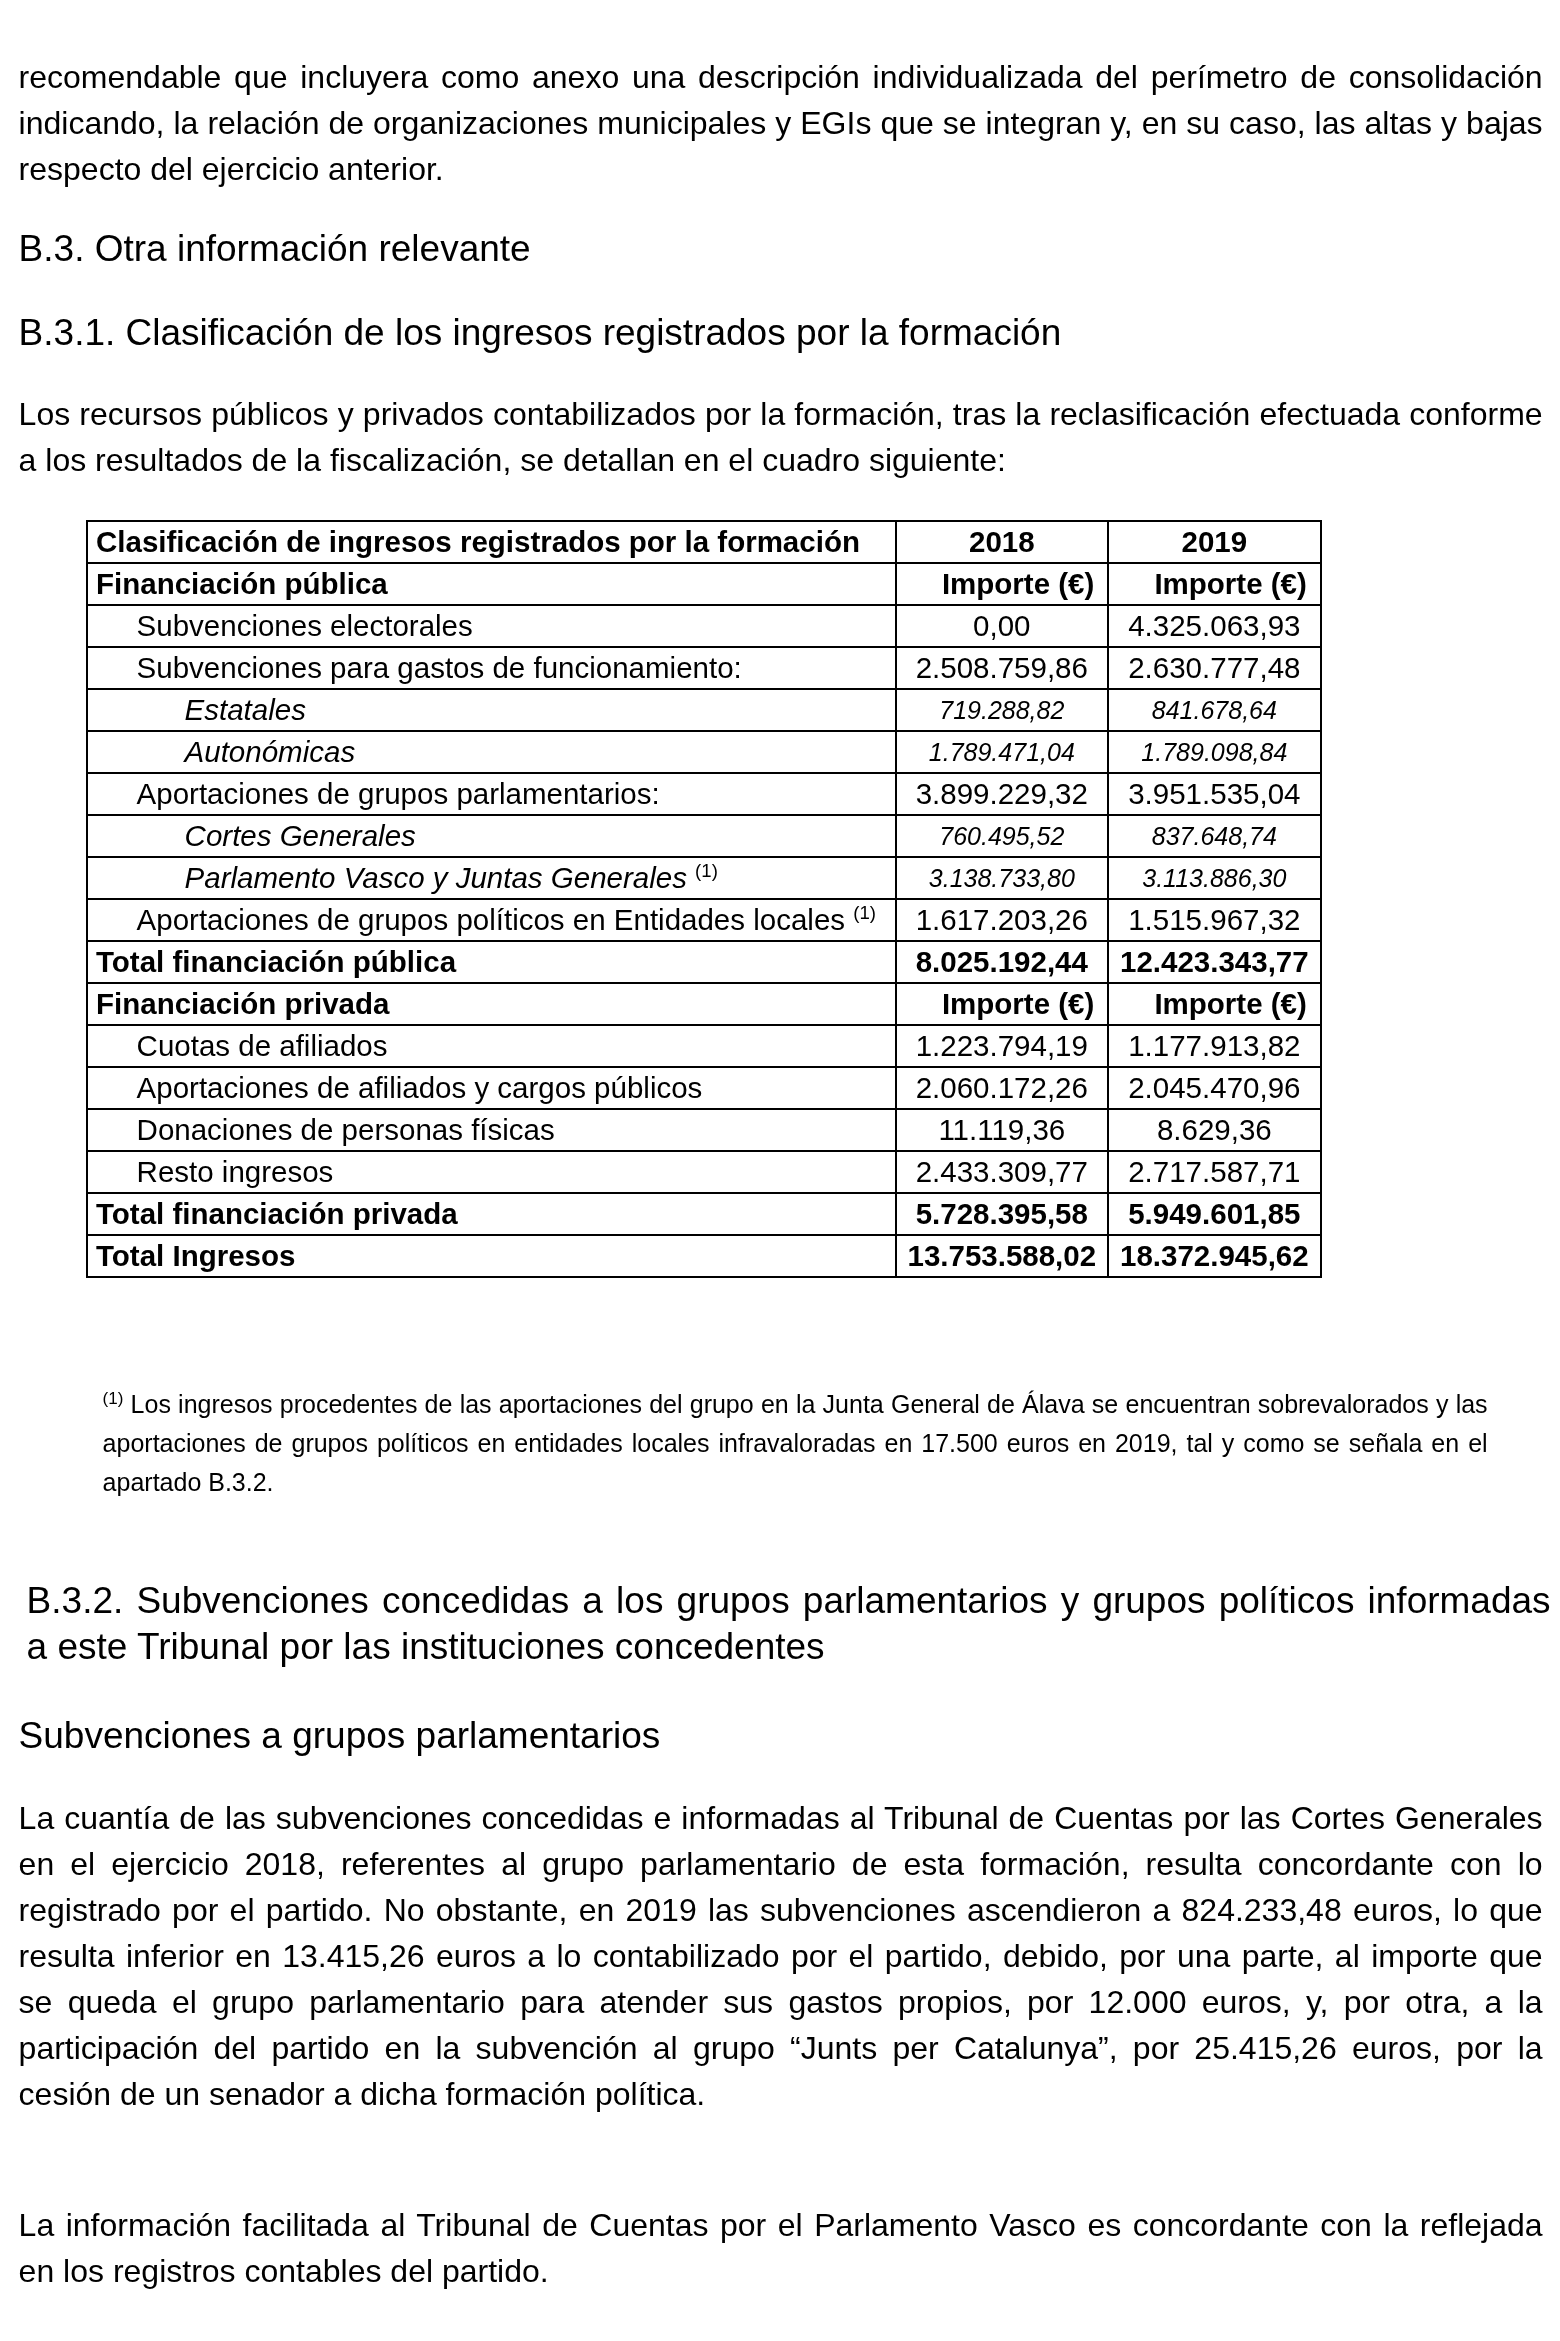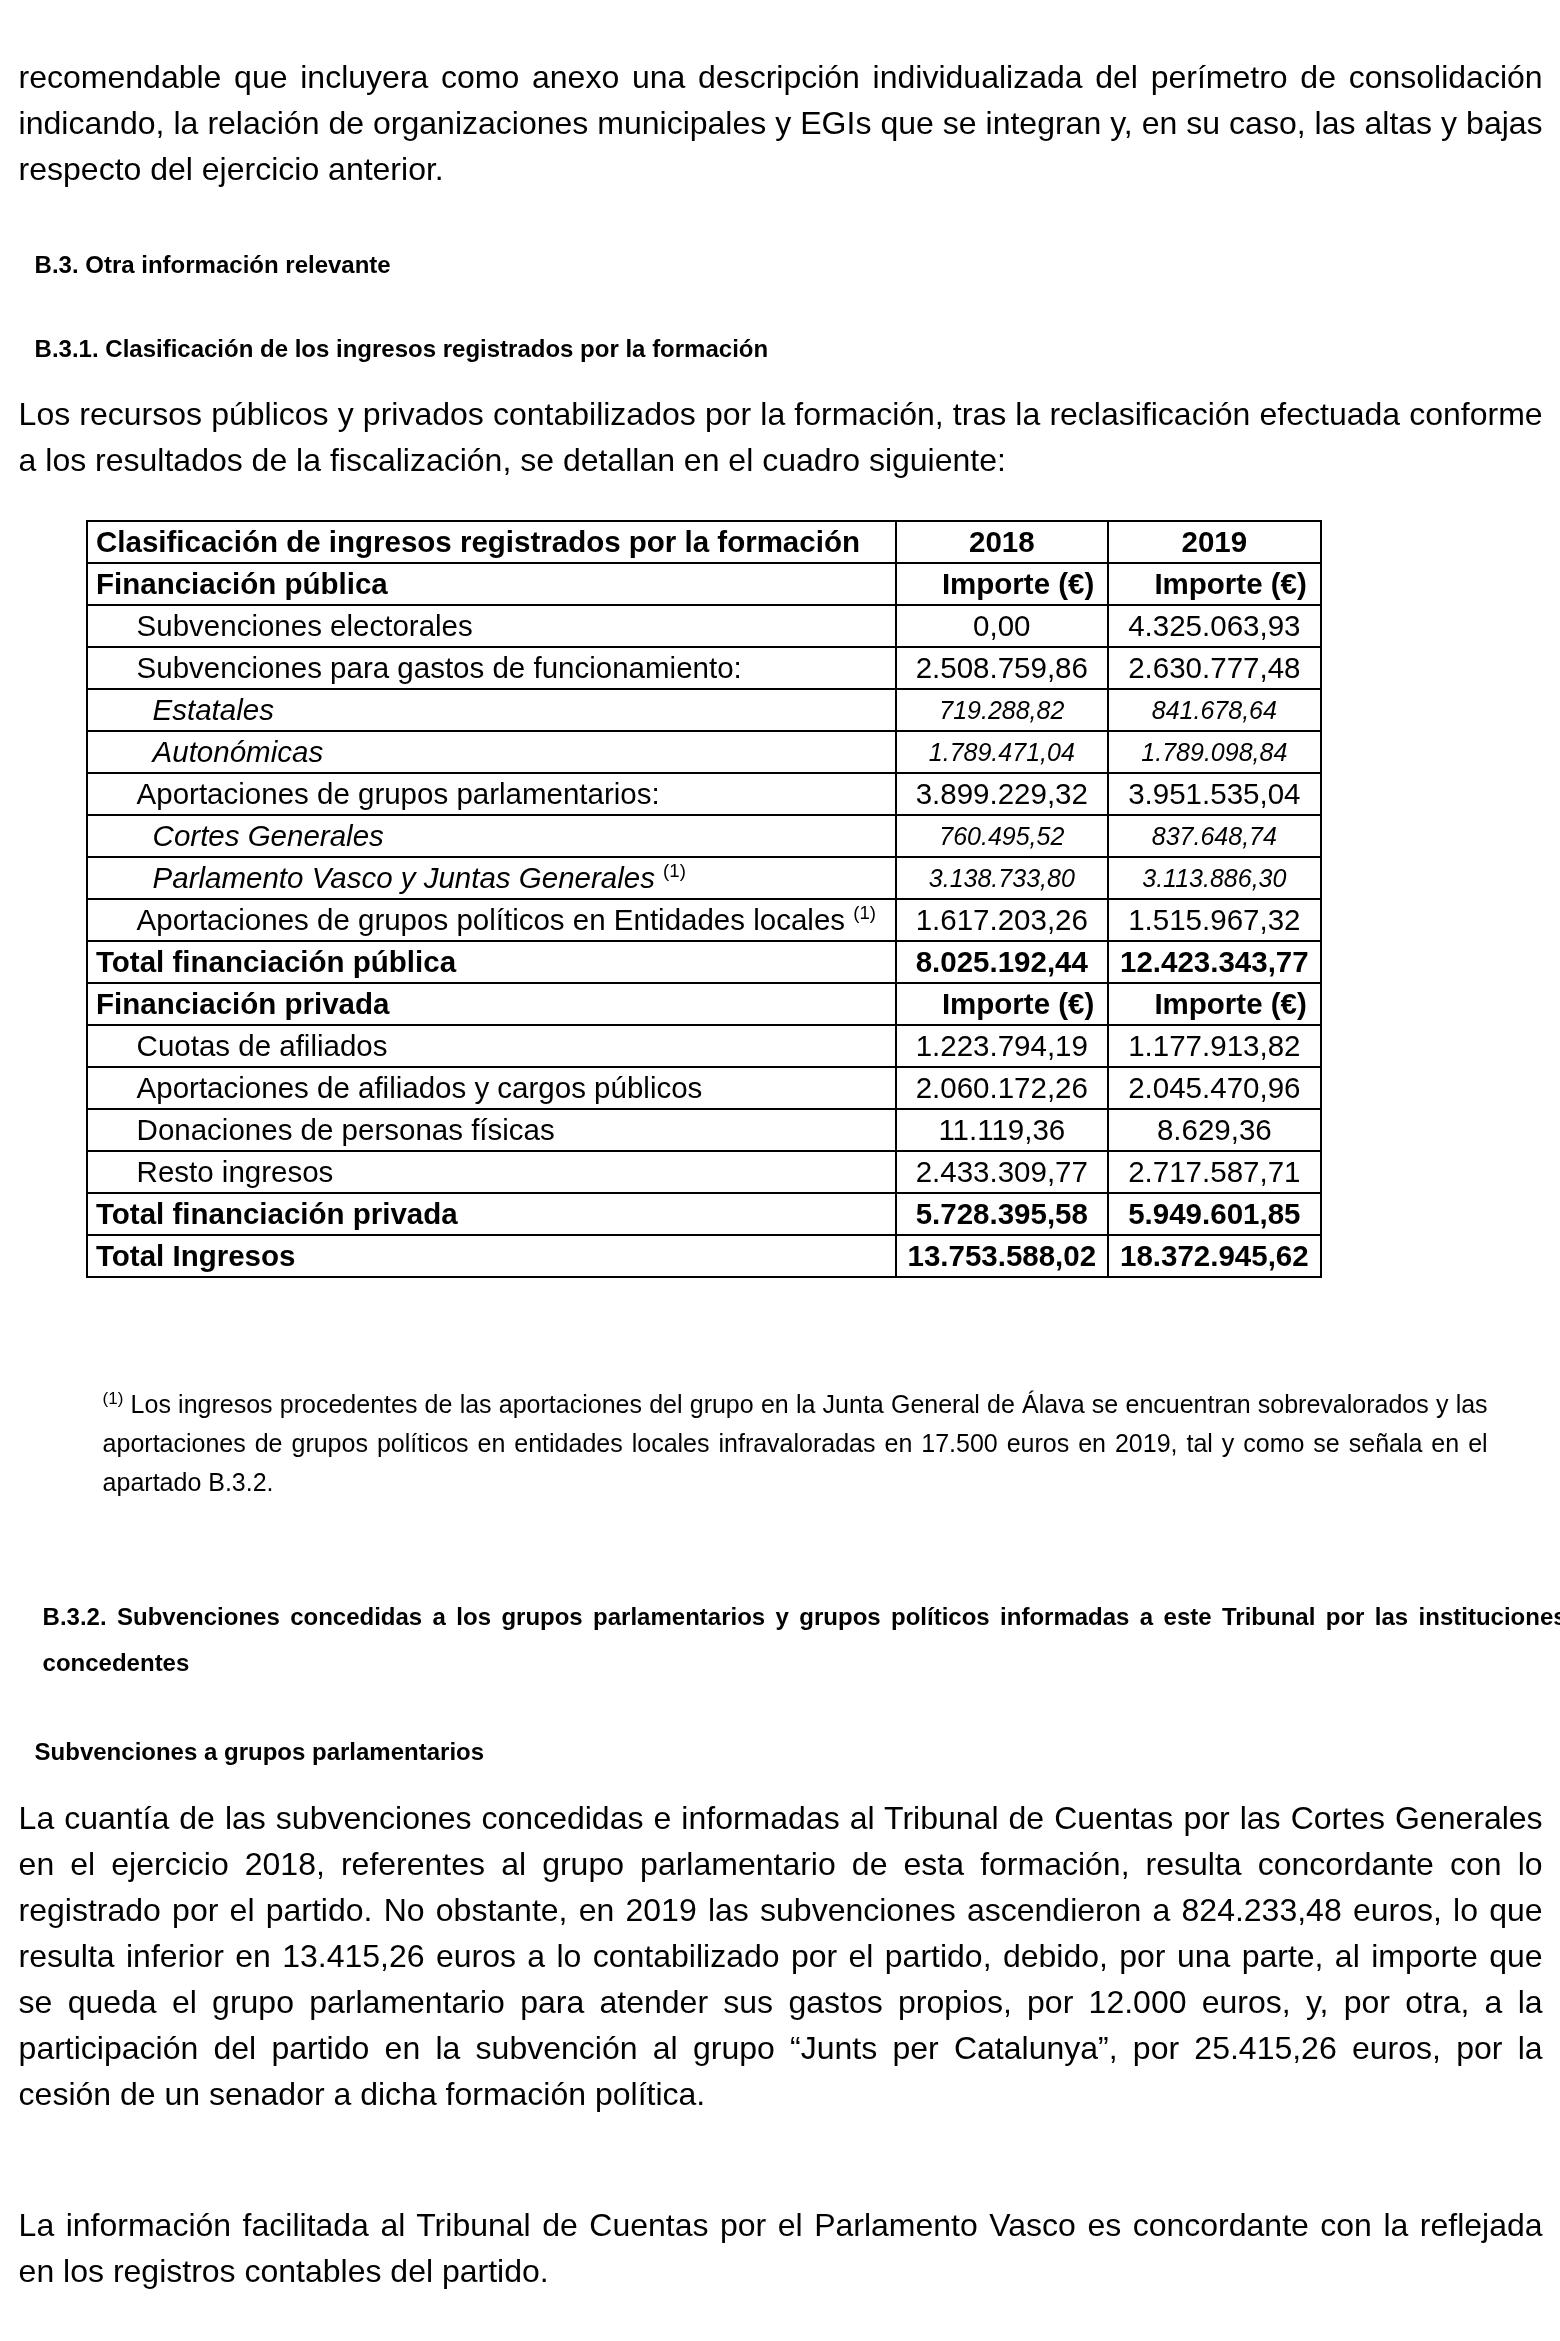--- a/index.html
+++ b/index.html
@@ -1,39 +1,39 @@
 <!DOCTYPE html>
 <html style="font-size:13.5px"><head>
 <meta charset="utf-8">
 <style>
   html, body { margin:0; padding:0; background:#ffffff; }
   body { width:1561px; height:2342px; position:relative; overflow:hidden;
          font-family:"Liberation Sans", sans-serif; color:#000; }
   .page { position:absolute; left:18.6px; top:0; width:1524px; }
   p.body { font-size:32px; line-height:46px; margin:0; text-align:justify; }
   .lastline-left { text-align:justify; text-align-last:left; }
-  h2 { font-size:24px; line-height:46px; margin:16px; font-weight:bold; }
+  h2 { font-size:37px; line-height:46px; margin:0; font-weight:normal; }
   #para1 { position:absolute; top:54px; left:0; width:1524px; }
   #h-b3 { position:absolute; top:226px; left:0; }
   #h-b31 { position:absolute; top:310px; left:0; }
   #para2 { position:absolute; top:391px; left:0; width:1524px; }
 
   table.inc { position:absolute; left:67px; top:520px; width:1236px;
               border-collapse:collapse; font-size:29.5px; }
   table.inc td { border:2.5px solid #000; padding:0 8.4px; height:40px; line-height:40px; white-space:nowrap; }
   table.inc col.c1 { width:886px; }
   table.inc col.c2 { width:251px; }
   table.inc col.c3 { width:251px; }
   .hdr td { font-weight:bold; height:46px; line-height:46px; }
   .hdr td.year { text-align:center; }
   .sec td { font-weight:bold; height:49px; line-height:49px; }
   .sec td.imp { text-align:center;padding-left:41px; }
   td.num { text-align:center; }
   .lvl1 td.lbl { padding-left:49px; }
-  .lvl2 td.lbl { padding-left:65px; font-style:italic; }
+  .lvl2 td.lbl { padding-left:97px; font-style:italic; }
   .lvl2 td.num { font-style:italic; font-size:25px; }
   .tot td { font-weight:bold; }
   sup.fn { font-size:18.6px; vertical-align:super; line-height:0; font-style:normal; }
 
   #footnote { position:absolute; top:1379px; left:84px; width:1385px; font-size:25px; line-height:39px; text-align:justify; }
   #footnote sup { font-size:17px; }
 
   #h-b32 { position:absolute; top:1578px; left:8px; width:1524px; text-align:justify; }
   #h-sub { position:absolute; top:1713px; left:0; }
   #para3 { position:absolute; top:1795px; left:0; width:1524px; }

